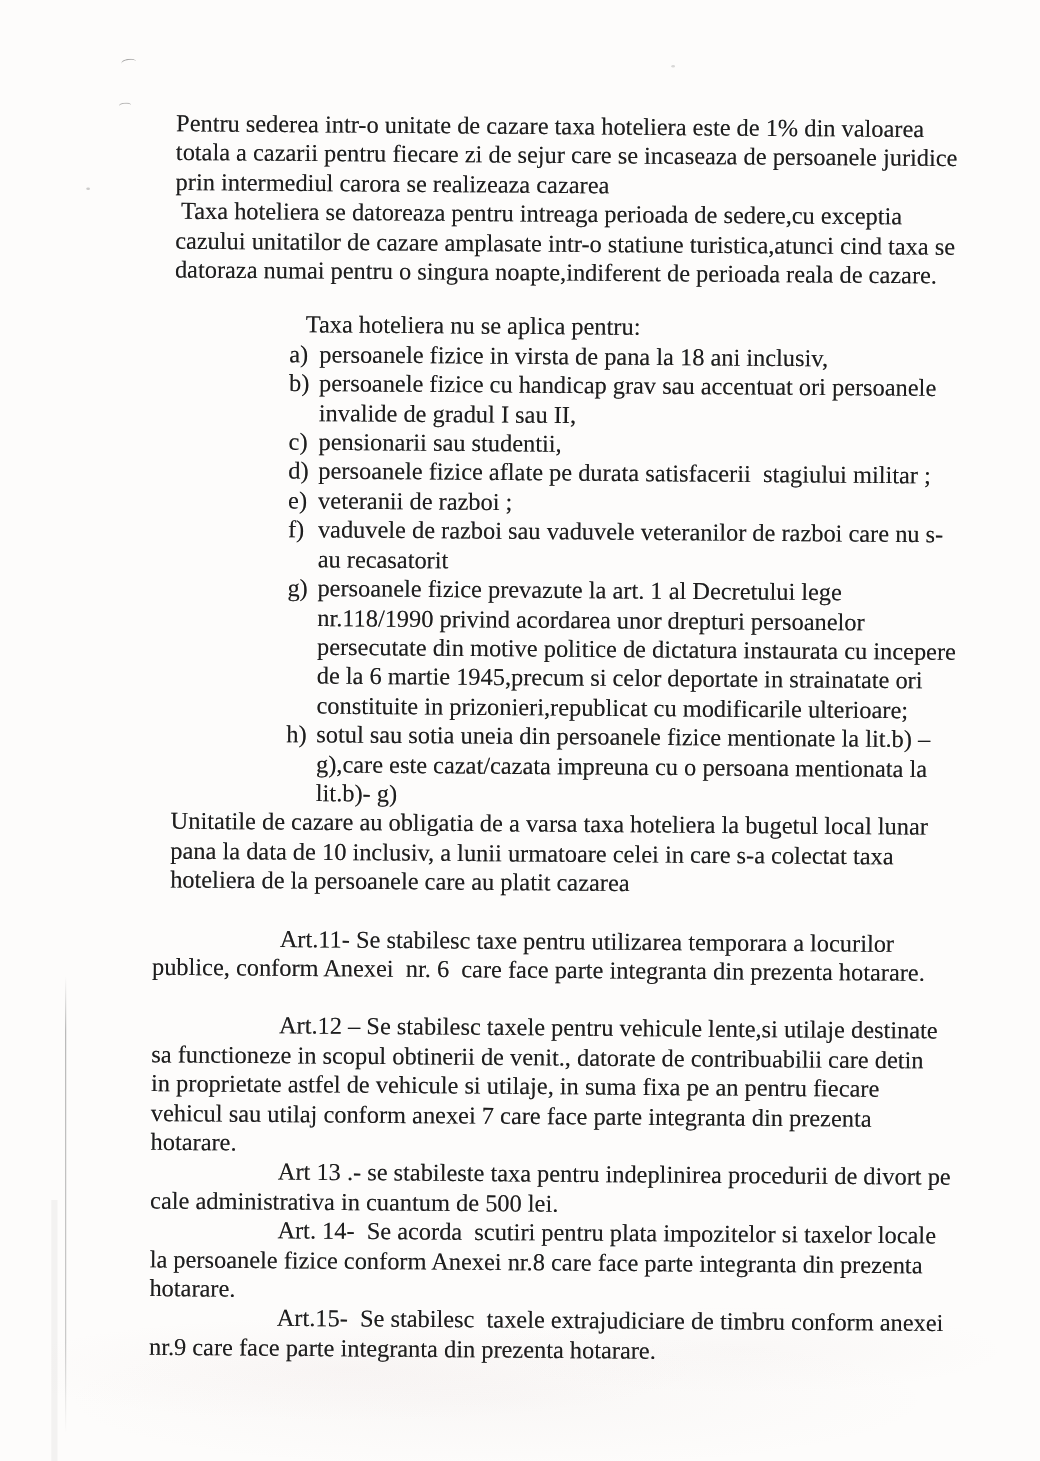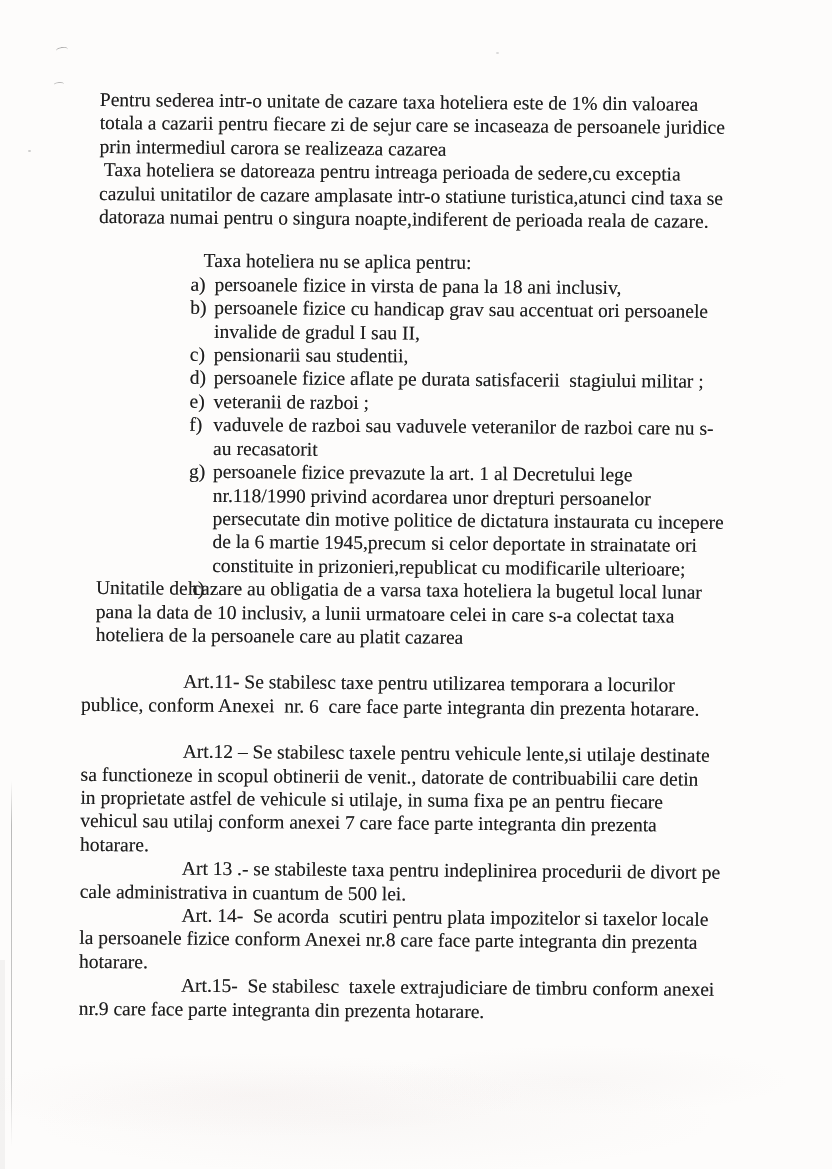--- a/index.html
+++ b/index.html
@@ -15,20 +15,21 @@
     font-family: "Liberation Serif", "DejaVu Serif", serif;
   }
   .scan-page {
     position: absolute;
     inset: 0;
     background:
       radial-gradient(ellipse 400px 60px at 30% 1095px, rgba(200,170,170,0.07), transparent 70%),
       radial-gradient(ellipse 300px 50px at 70% 1080px, rgba(190,170,170,0.06), transparent 70%),
       radial-gradient(ellipse 500px 80px at 45% 1120px, rgba(180,160,160,0.05), transparent 70%),
       #fdfcfb;
+    margin-left: 41px;
   }
   .text-body {
     position: absolute;
     left: 100px;
     top: 88px;
     width: 700px;
     transform: rotate(0.45deg);
     transform-origin: 0 0;
     color: #1e1e1e;
     font-size: 19.5px;
@@ -155,20 +156,23 @@
       <div class="exemption-item">
         <span class="marker txt">g)</span>
         <span class="txt">persoanele fizice prevazute la art. 1 al Decretului lege
 nr.118/1990 privind acordarea unor drepturi persoanelor
 persecutate din motive politice de dictatura instaurata cu incepere
 de la 6 martie 1945,precum si celor deportate in strainatate ori
 constituite in prizonieri,republicat cu modificarile ulterioare;</span>
       </div>
       <div class="exemption-item">
         <span class="marker txt">h)</span>
+        <span class="txt">sotul sau sotia uneia din persoanele fizice mentionate la lit.b) –
+g),care este cazat/cazata impreuna cu o persoana mentionata la
+lit.b)- g)</span>
       </div>
     </div>
 
     <div class="txt">Unitatile de cazare au obligatia de a varsa taxa hoteliera la bugetul local lunar
 pana la data de 10 inclusiv, a lunii urmatoare celei in care s-a colectat taxa
 hoteliera de la persoanele care au platit cazarea</div>
 
     <div class="spacer-md"></div>
 
     <div class="articles-section">

